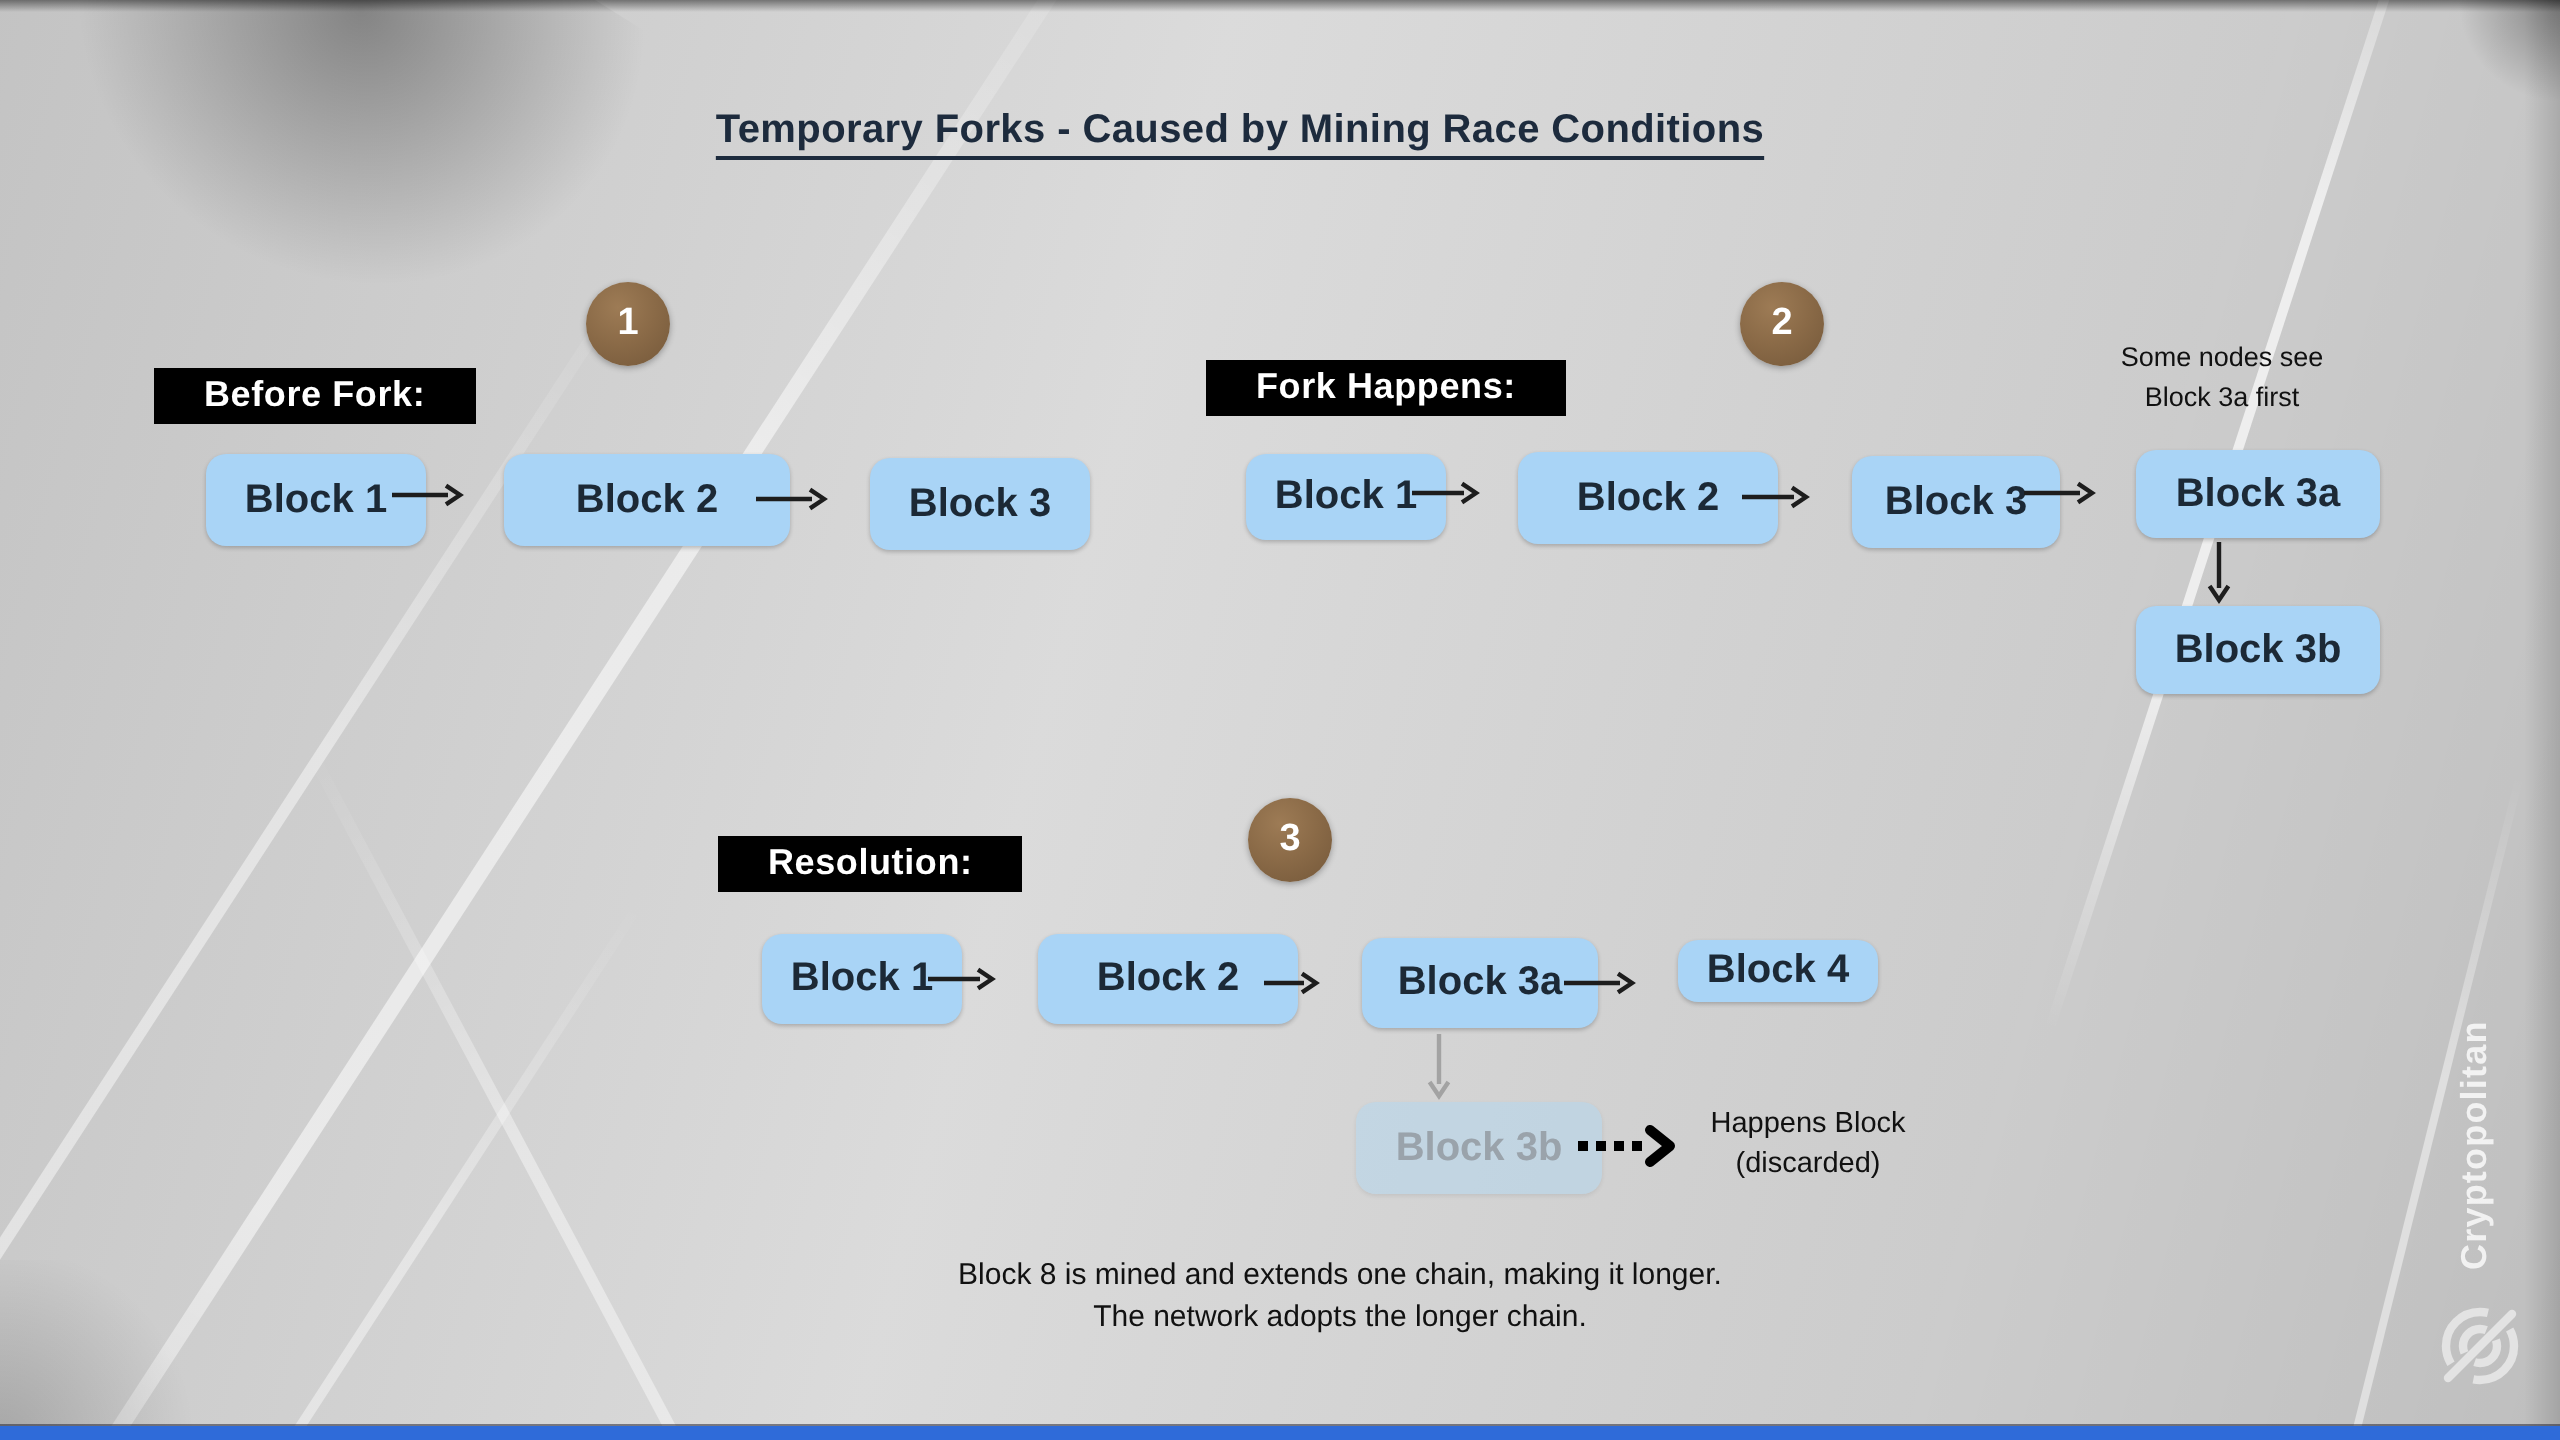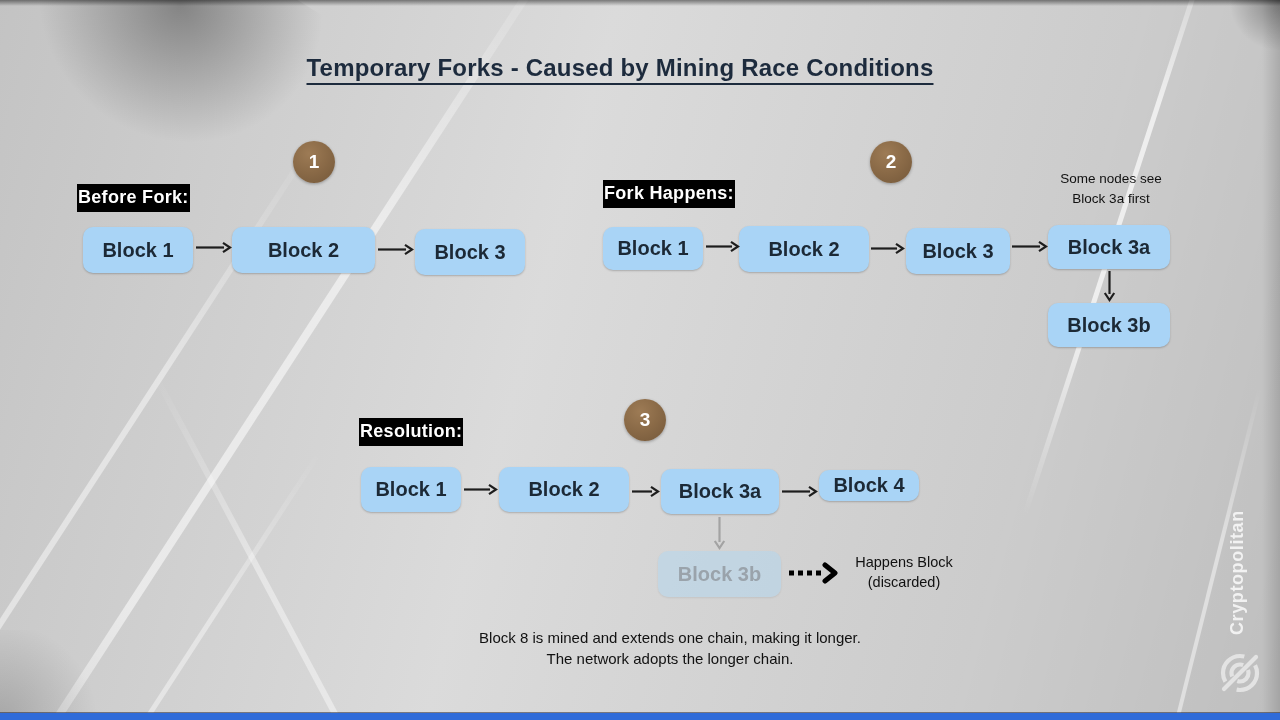--- a/index.html
+++ b/index.html
@@ -22,41 +22,41 @@
     background:radial-gradient(ellipse at 45% 30%, rgba(0,0,0,0.35) 0%, rgba(0,0,0,0) 62%);
     transform:rotate(32deg);}
   .edge-top{position:absolute;left:0;top:0;width:100%;height:6px;background:linear-gradient(rgba(0,0,0,0.45),rgba(0,0,0,0));}
   .edge-right{position:absolute;right:0;top:0;width:18px;height:100%;background:linear-gradient(to right, rgba(0,0,0,0), rgba(0,0,0,0.14));}
   .corner-tr{position:absolute;right:0;top:0;width:60px;height:60px;
     background:radial-gradient(circle at 100% 0%, rgba(0,0,0,0.35) 0%, rgba(0,0,0,0) 60%);}
   .corner-bl{position:absolute;left:0;bottom:0;width:120px;height:90px;
     background:radial-gradient(circle at 0% 100%, rgba(0,0,0,0.18) 0%, rgba(0,0,0,0) 65%);}
   
   .title{position:absolute;left:0;right:40px;top:54px;text-align:center;
-    font-size:24px;font-weight:700;color:var(--title-text,#1d2b3d);
+    font-size:20px;font-weight:700;color:var(--title-text,#1d2b3d);
     text-decoration:underline;text-decoration-thickness:2px;text-underline-offset:7px;letter-spacing:.2px;}
   
   .step{position:absolute;width:42px;height:42px;border-radius:50%;
     background:radial-gradient(circle at 38% 30%, #9d7b55 0%, var(--step-circle,#8a6a47) 48%, #74583a 100%);
     color:#fff;font-weight:700;font-size:19px;display:flex;align-items:center;justify-content:center;
     box-shadow:0 1px 3px rgba(0,0,0,.3);}
   .step1{left:293px;top:141px;}
   .step2{left:870px;top:141px;}
   .step3{left:624px;top:399px;}
   
   .tag{position:absolute;background:var(--label-bg,#000);color:var(--label-text,#fff);
-    font-weight:700;font-size:18px;padding:3px 1px 4px;letter-spacing:.3px;}
+    font-weight:700;font-size:18px;padding:3px 25px 4px;letter-spacing:.3px;}
   .tag1{left:77px;top:184px;}
   .tag2{left:603px;top:180px;}
   .tag3{left:359px;top:418px;}
   
   .block{position:absolute;height:46px;border-radius:10px;
     background:var(--block-fill,#a9d4f6);color:var(--block-text,#1c2936);
     font-weight:700;font-size:20px;display:flex;align-items:center;justify-content:center;
-    box-shadow:0 1px 2px rgba(0,0,0,.22);}
+    box-shadow:0 1px 2px rgba(0,0,0,.22);margin-left:20px;}
   .block.faded{background:rgba(173,214,244,0.45);color:#9aa3ab;box-shadow:0 1px 2px rgba(0,0,0,.08);}
   
   .s1b1{left:83px;top:227px;width:110px;}
   .s1b2{left:232px;top:227px;width:143px;}
   .s1b3{left:415px;top:229px;width:110px;}
   
   .s2b1{left:603px;top:227px;width:100px;height:43px;}
   .s2b2{left:739px;top:226px;width:130px;}
   .s2b3{left:906px;top:228px;width:104px;}
   .s2b3a{left:1048px;top:225px;width:122px;height:44px;}

